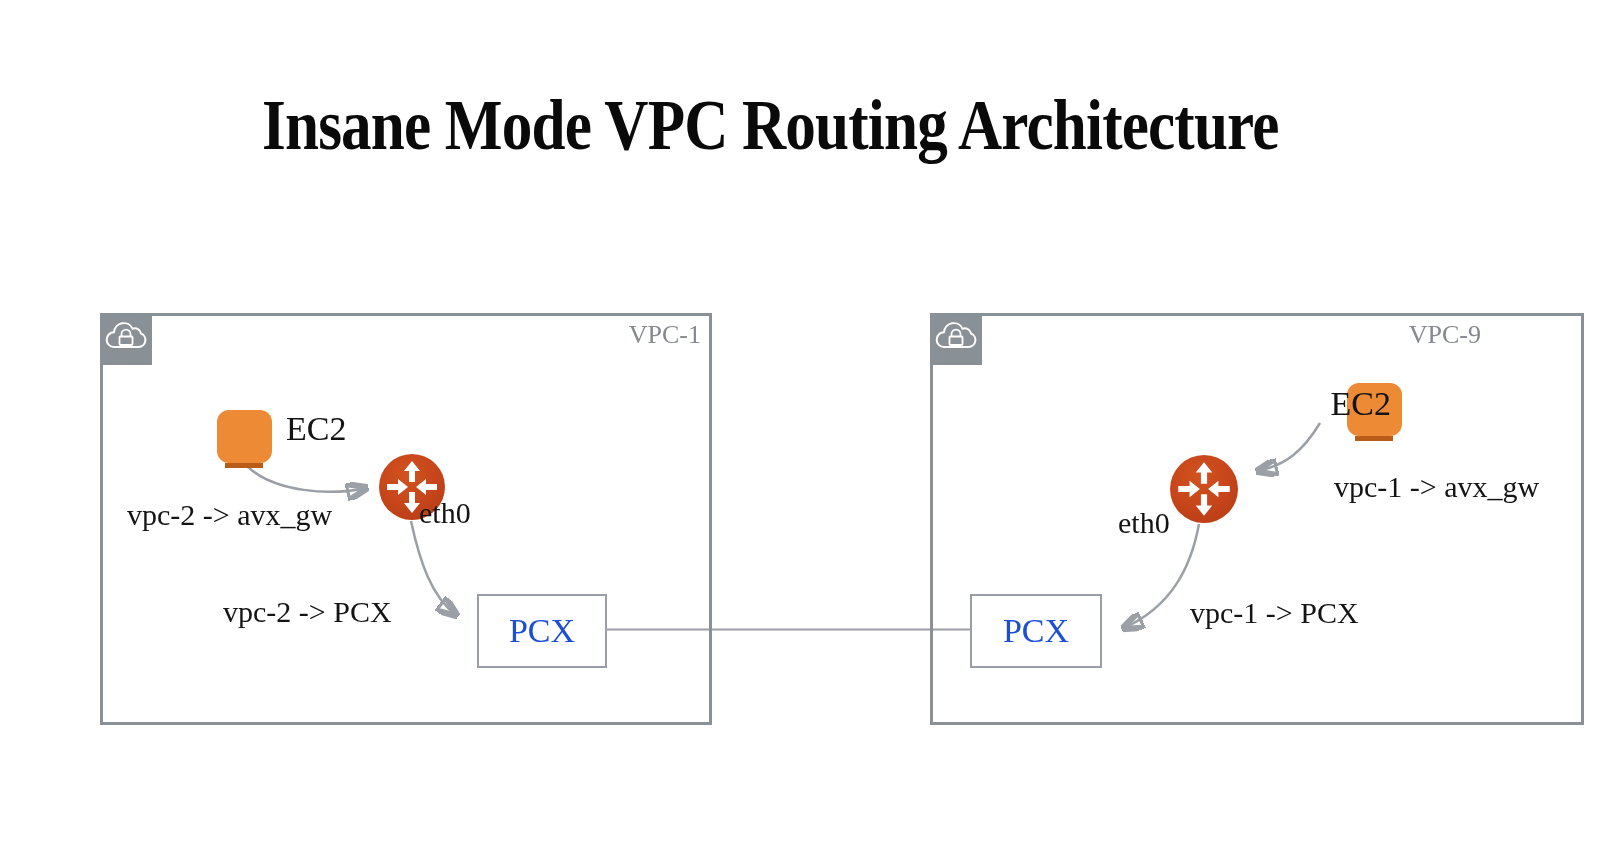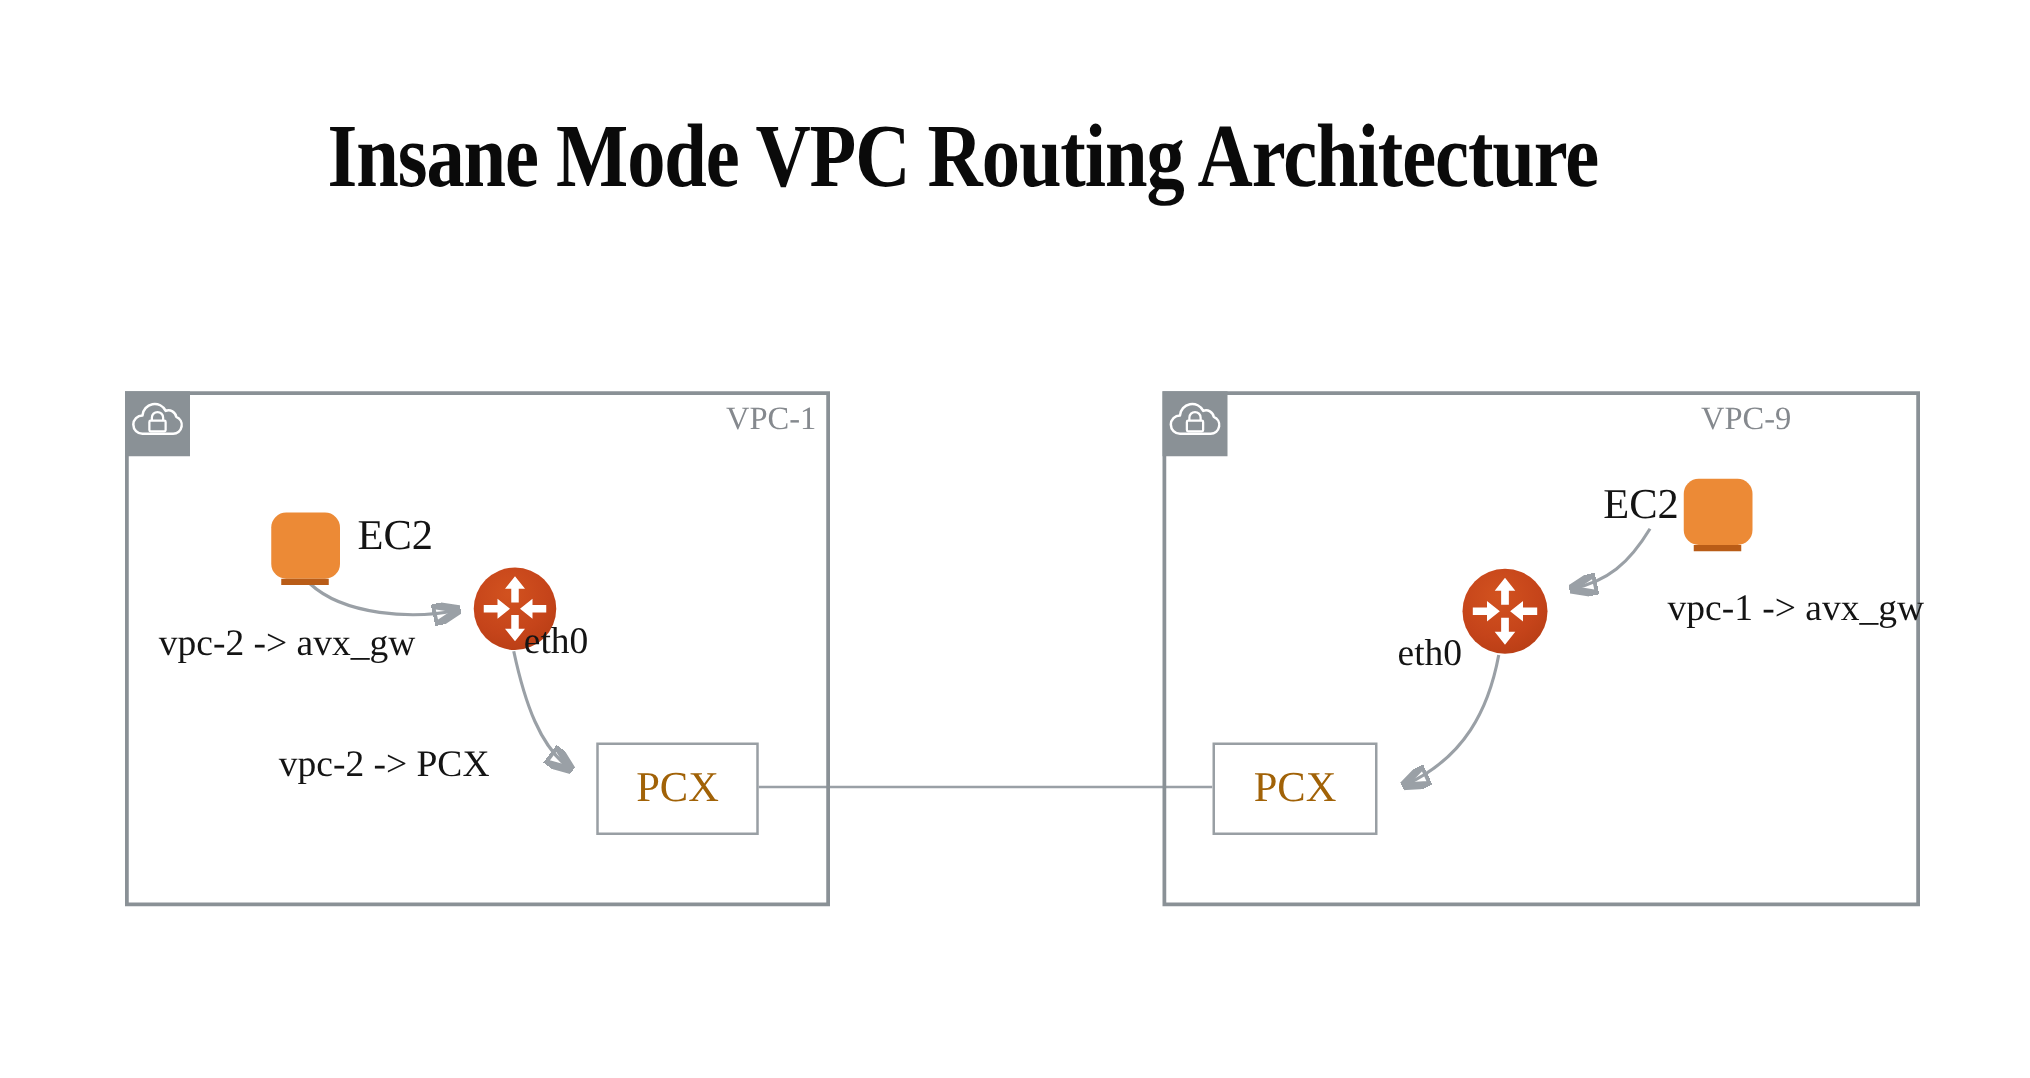--- a/index.html
+++ b/index.html
@@ -36,20 +36,21 @@
     fill: none;
     stroke: var(--arrow, #9AA0A6);
     stroke-width: 2.5;
   }
   .connectors .plain { stroke-width: 2; }
 
   .vpc {
     position: absolute;
     border: 3px solid var(--box-border, #8A9196);
     background: transparent;
+    padding-left: 48px;
   }
   .vpc1 { left: 100px; top: 313px; width: 558px; height: 406px; }
   .vpc2 { left: 930px; top: 313px; width: 600px; height: 406px; }
 
   .corner {
     position: absolute;
     left: -3px; top: -3px;
     width: 52px; height: 52px;
     background: var(--corner-bg, #8A9196);
     display: flex; align-items: center; justify-content: center;
@@ -91,21 +92,21 @@
   }
   .router svg { width: 100%; height: 100%; }
 
   .pcx {
     position: absolute;
     width: 126px; height: 70px;
     border: 2px solid #999FA4;
     background: #fff;
     display: flex; align-items: center; justify-content: center;
     font-size: 34px;
-    color: #a16207;
+    color: #1d4ed8;
   }
   .vpc2 .pcx { width: 128px; }
 </style>
 </head>
 <body>
 
 <div class="canvas">
 
   <h1 class="title">Insane Mode VPC Routing Architecture</h1>
 
@@ -180,19 +181,20 @@
           <path d="M33 7 L41 17 H36 V28 H30 V17 H25 Z"></path>
           <path d="M33 59 L41 49 H36 V38 H30 V49 H25 Z"></path>
           <path d="M29 33 L19 25 V30 H8 V36 H19 V41 Z"></path>
           <path d="M37 33 L47 25 V30 H58 V36 H47 V41 Z"></path>
         </g>
       </svg>
     </div>
     <span class="label lbl-30" style="left:185px; top:190px;">eth0</span>
 
     <span class="label lbl-30" style="left:361px; top:154px;margin-left:40px;">vpc-1 -&gt; avx_gw</span>
+    <span class="label lbl-30" style="left:257px; top:280px;">vpc-1 -&gt; PCX</span>
 
     <div class="pcx" style="left:37px; top:278px;">
       <span>PCX</span>
     </div>
   </section>
 
 </div>
 
 </body></html>

